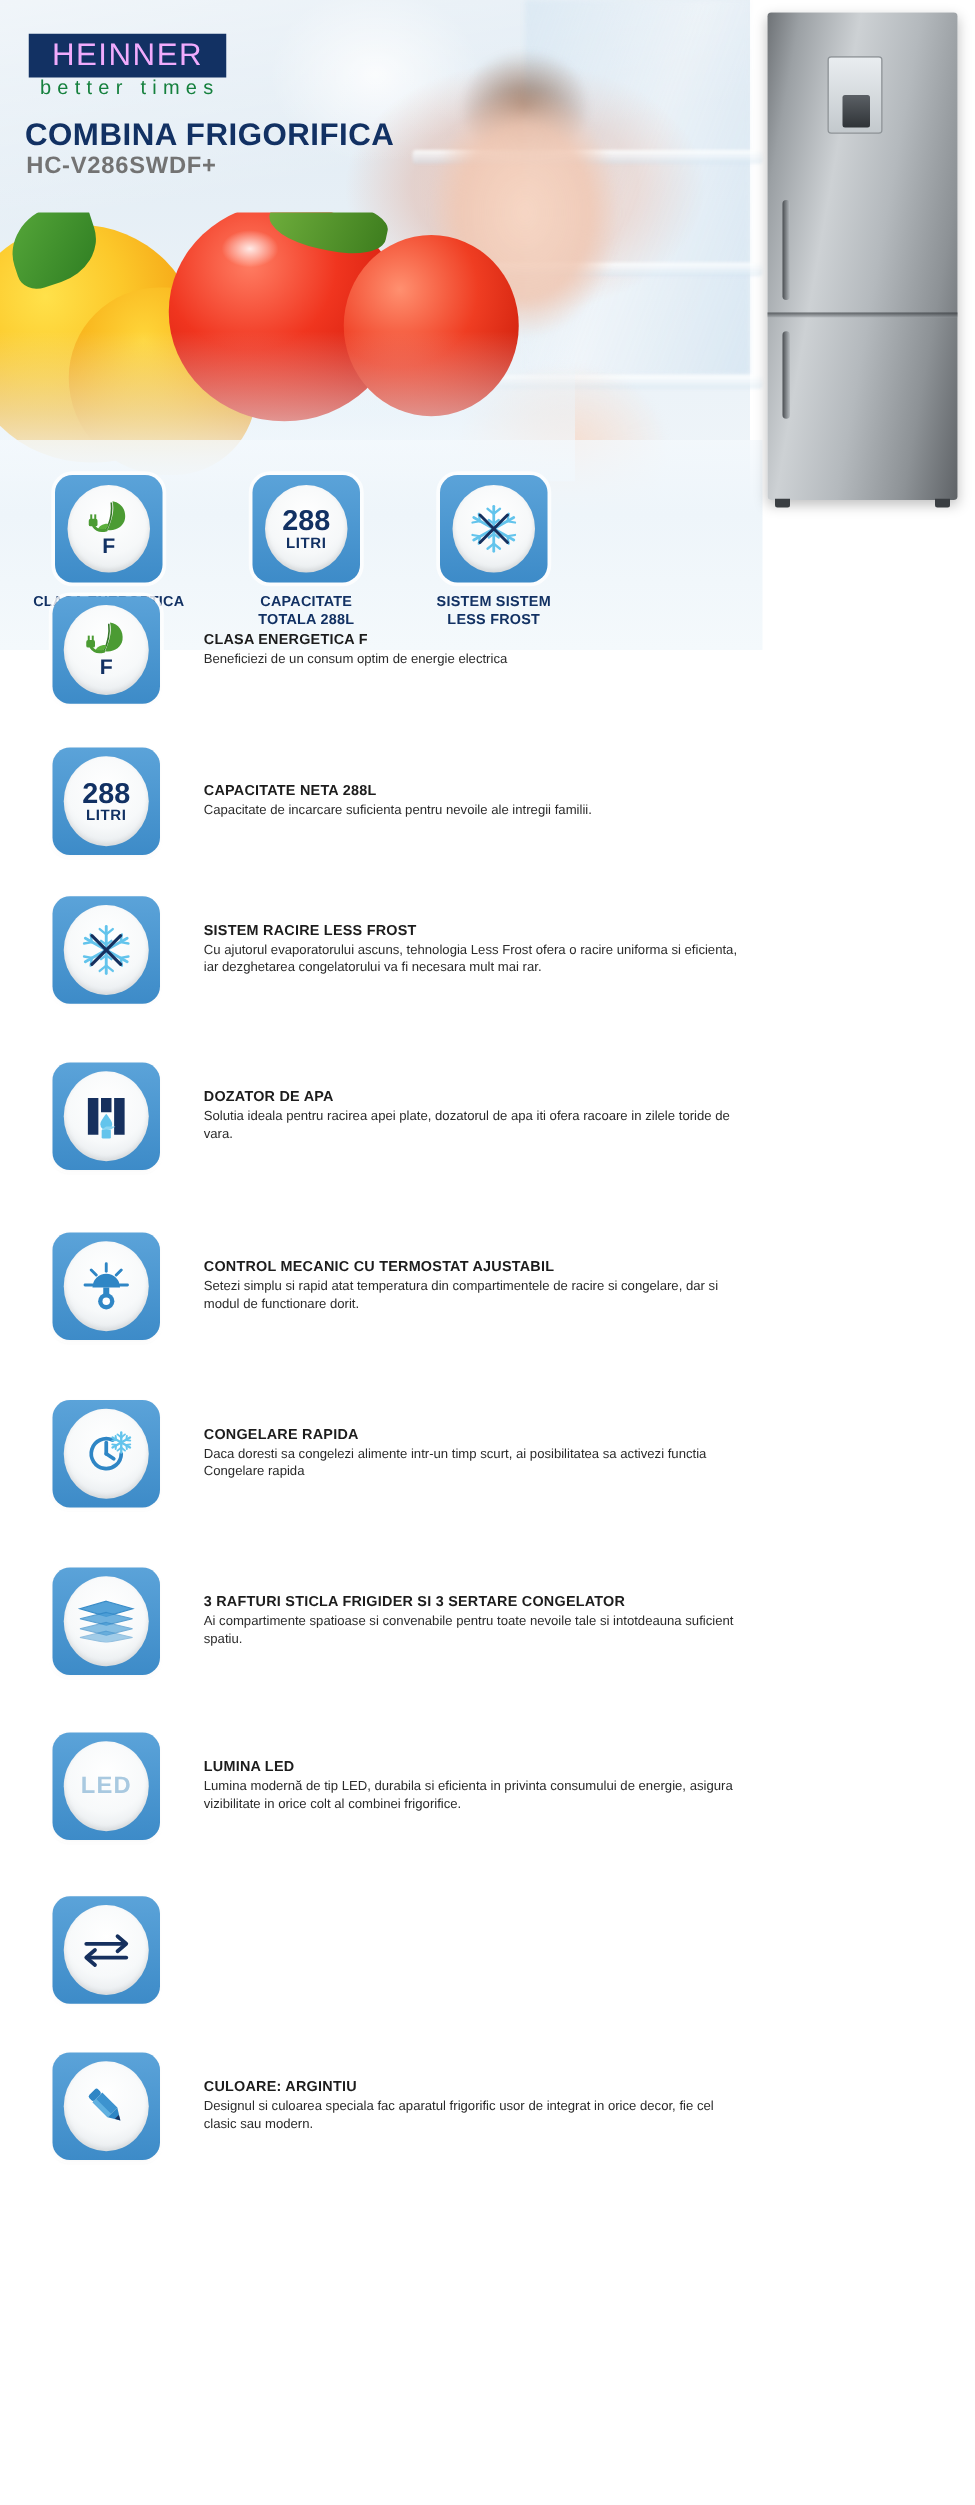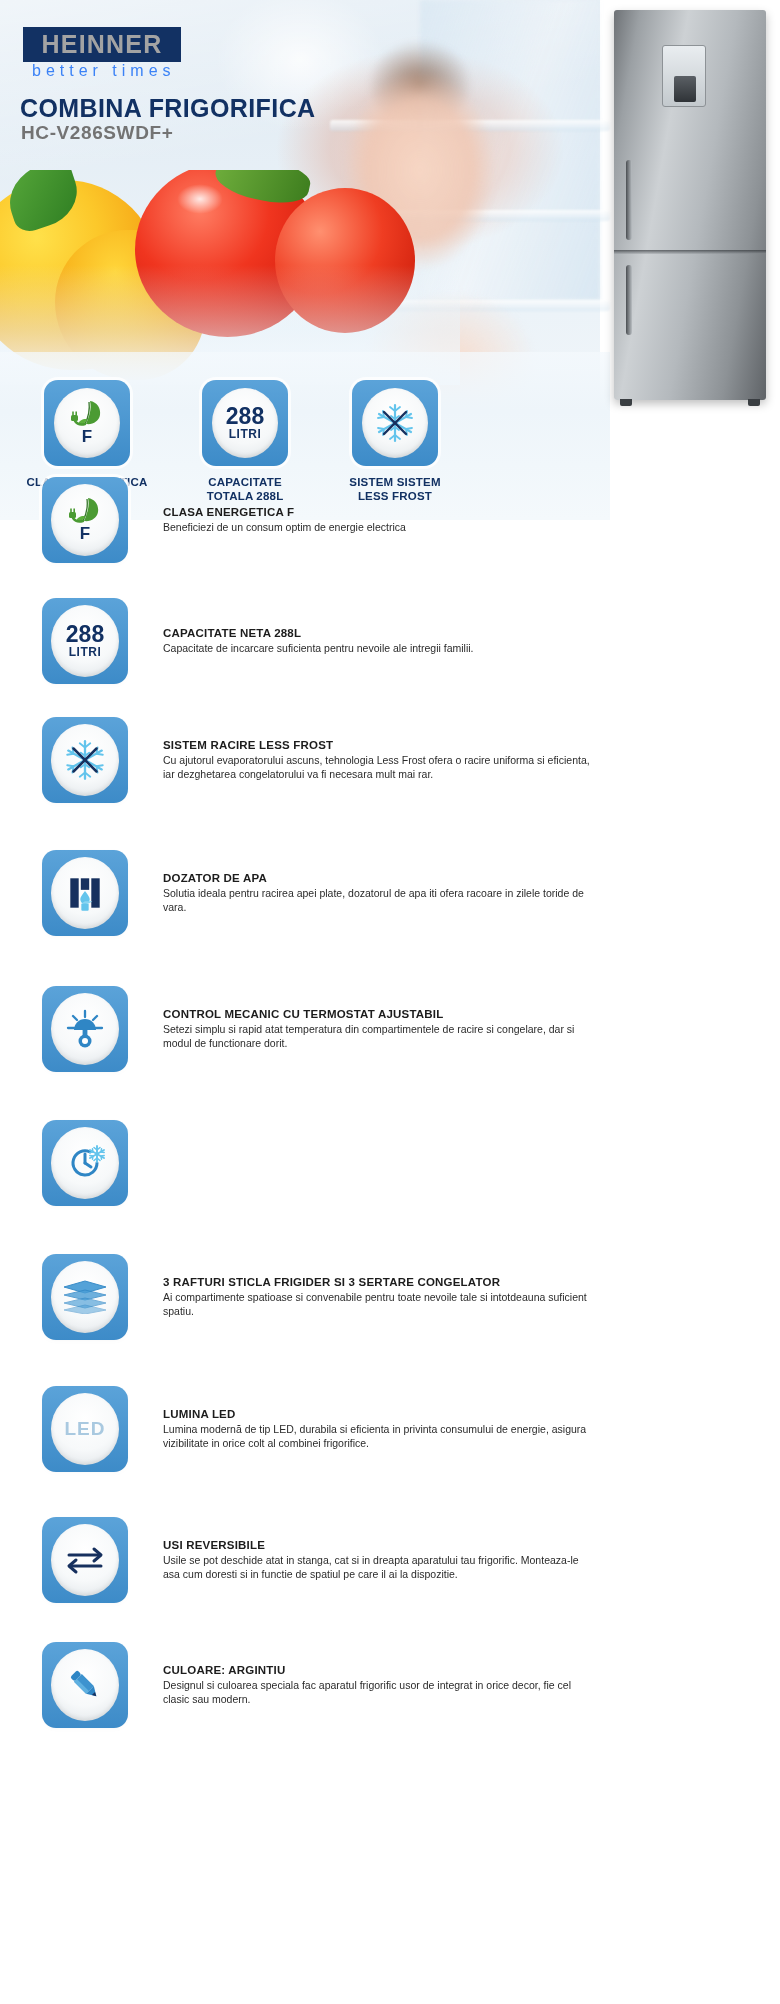--- a/index.html
+++ b/index.html
@@ -127,30 +127,30 @@
 
   
   .logo-box {
     position: absolute;
     left: 23px; top: 27px;
     width: 158px; height: 35px;
     background: #123163;
     display: flex; align-items: center; justify-content: center;
   }
   .logo-text {
-    color: #a3a3a3;
+    color: #f0abfc;
     font-size: 25px;
-    font-weight: bold;
+    font-weight: normal;
     letter-spacing: 1.2px;
     font-family: "Liberation Sans", sans-serif;
   }
   .tagline {
     position: absolute;
     left: 32px; top: 62px;
-    color: #3b82f6;
+    color: #15803d;
     font-size: 16px;
     letter-spacing: 5px;
     font-family: "Liberation Sans", sans-serif;
   }
   .prod-title {
     position: absolute;
     left: 20px; top: 94px;
     color: #123163;
     font-size: 25px;
     font-weight: bold;
@@ -586,20 +586,24 @@
                   <line x1="30" y1="14" x2="26.8" y2="13.5"></line>
                     <line x1="30" y1="14" x2="29.5" y2="17.2"></line>
                   <line x1="38" y1="10" x2="41.2" y2="10.5"></line>
                     <line x1="38" y1="10" x2="38.5" y2="6.8"></line>
                 </g>
               </g>
             </svg>
           </span>
         </div>
       </div>
+      <div class="f-text">
+        <div class="f-title">CONGELARE RAPIDA</div>
+        <div class="f-desc">Daca doresti sa congelezi alimente intr-un timp scurt, ai posibilitatea sa activezi functia Congelare rapida</div>
+      </div>
     </div>
 
     <div class="feature" style="height:131px">
       <div class="f-tile">
         <div class="f-disc">
           <span>
             <svg width="46" height="34" viewBox="0 0 46 34">
               <g fill="#4b9ed6" stroke="#2f86c5" stroke-width="1">
                 <path d="M23 1 L44 7 L23 13 L2 7 Z" opacity="0.95"></path>
                 <path d="M23 10 L44 15 L23 20 L2 15 Z" opacity="0.8"></path>
@@ -635,24 +639,20 @@
             <svg width="42" height="30" viewBox="0 0 42 30">
               <g stroke="#16305e" stroke-width="3" fill="none" stroke-linecap="round" stroke-linejoin="round">
                 <line x1="5" y1="10" x2="36" y2="10"></line>
                 <polyline points="30,4 37,10 30,16"></polyline>
                 <line x1="37" y1="21" x2="6" y2="21"></line>
                 <polyline points="12,15 5,21 12,27"></polyline>
               </g>
             </svg>
           </span>
         </div>
-      </div>
-      <div class="f-text">
-        <div class="f-title">USI REVERSIBILE</div>
-        <div class="f-desc">Usile se pot deschide atat in stanga, cat si in dreapta aparatului tau frigorific. Monteaza-le asa cum doresti si in functie de spatiul pe care il ai la dispozitie.</div>
       </div>
     </div>
 
     <div class="feature" style="height:120px">
       <div class="f-tile">
         <div class="f-disc">
           <span>
             <svg width="40" height="40" viewBox="0 0 40 40">
               <g transform="rotate(-45 20 20)">
                 <rect x="15" y="4" width="10" height="6" rx="2" fill="#2f86c5"></rect>

